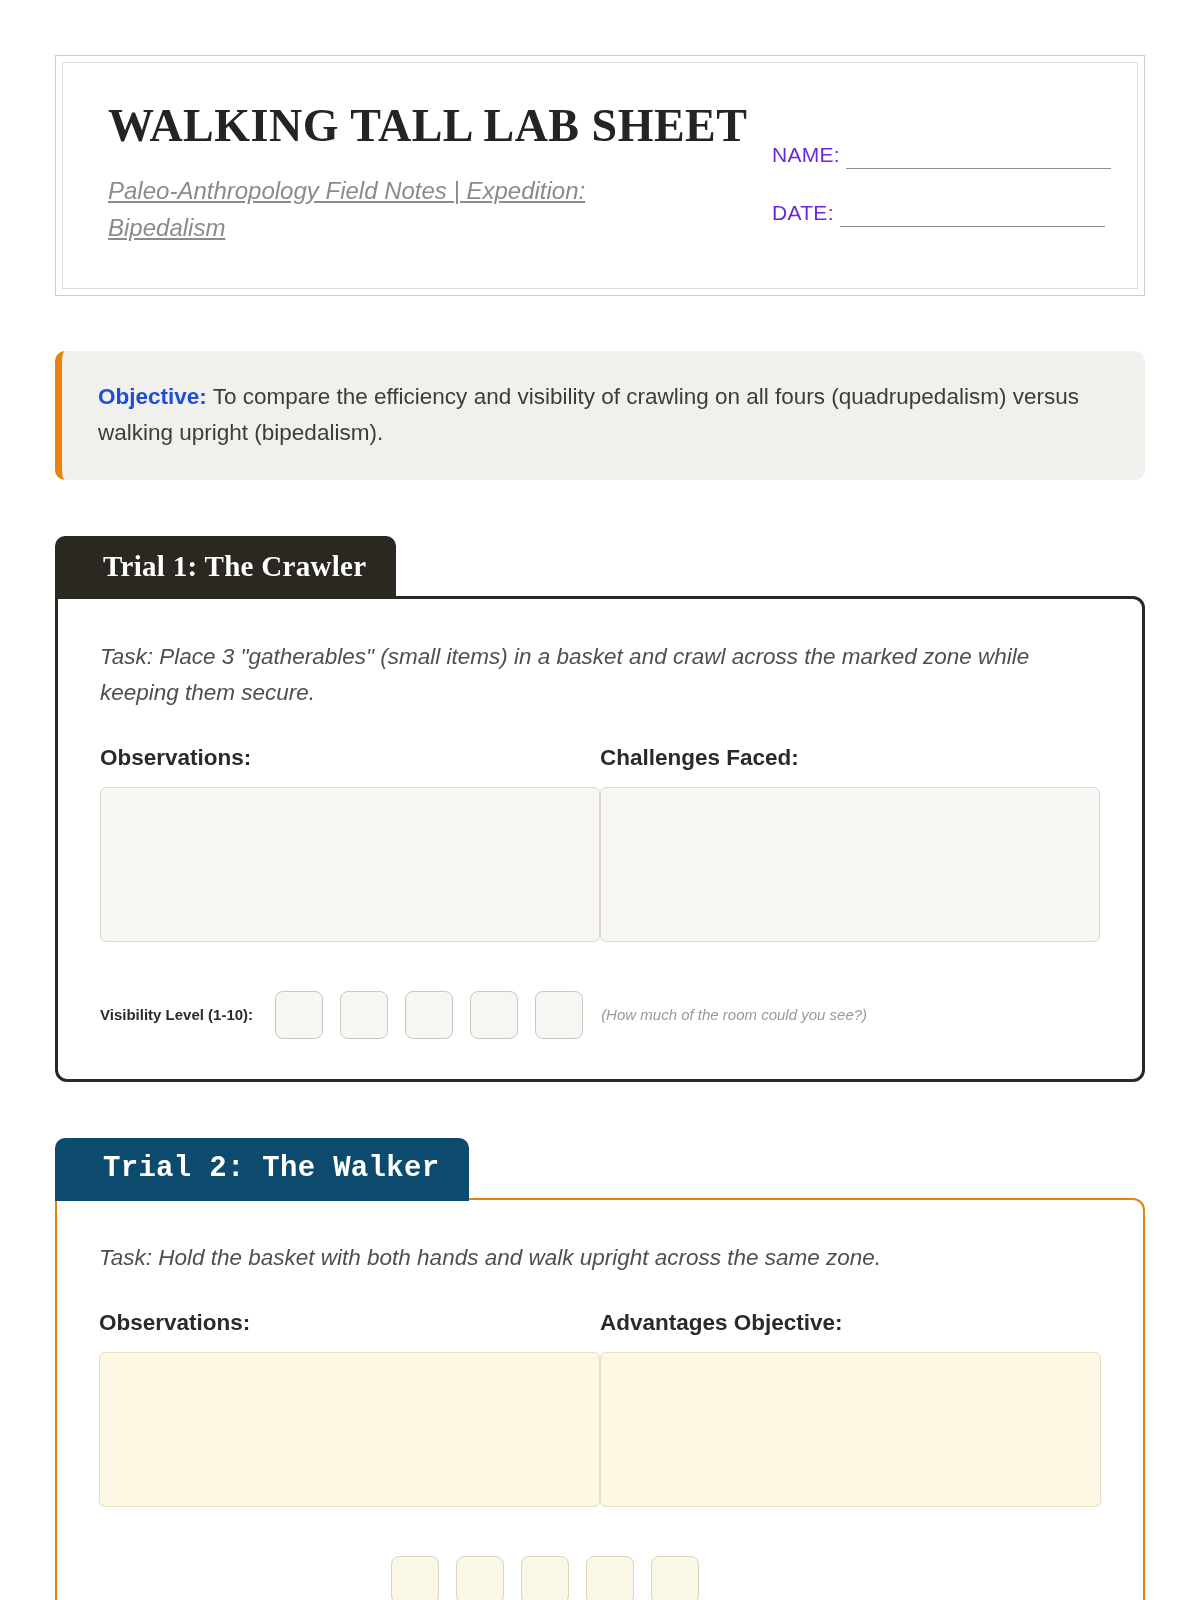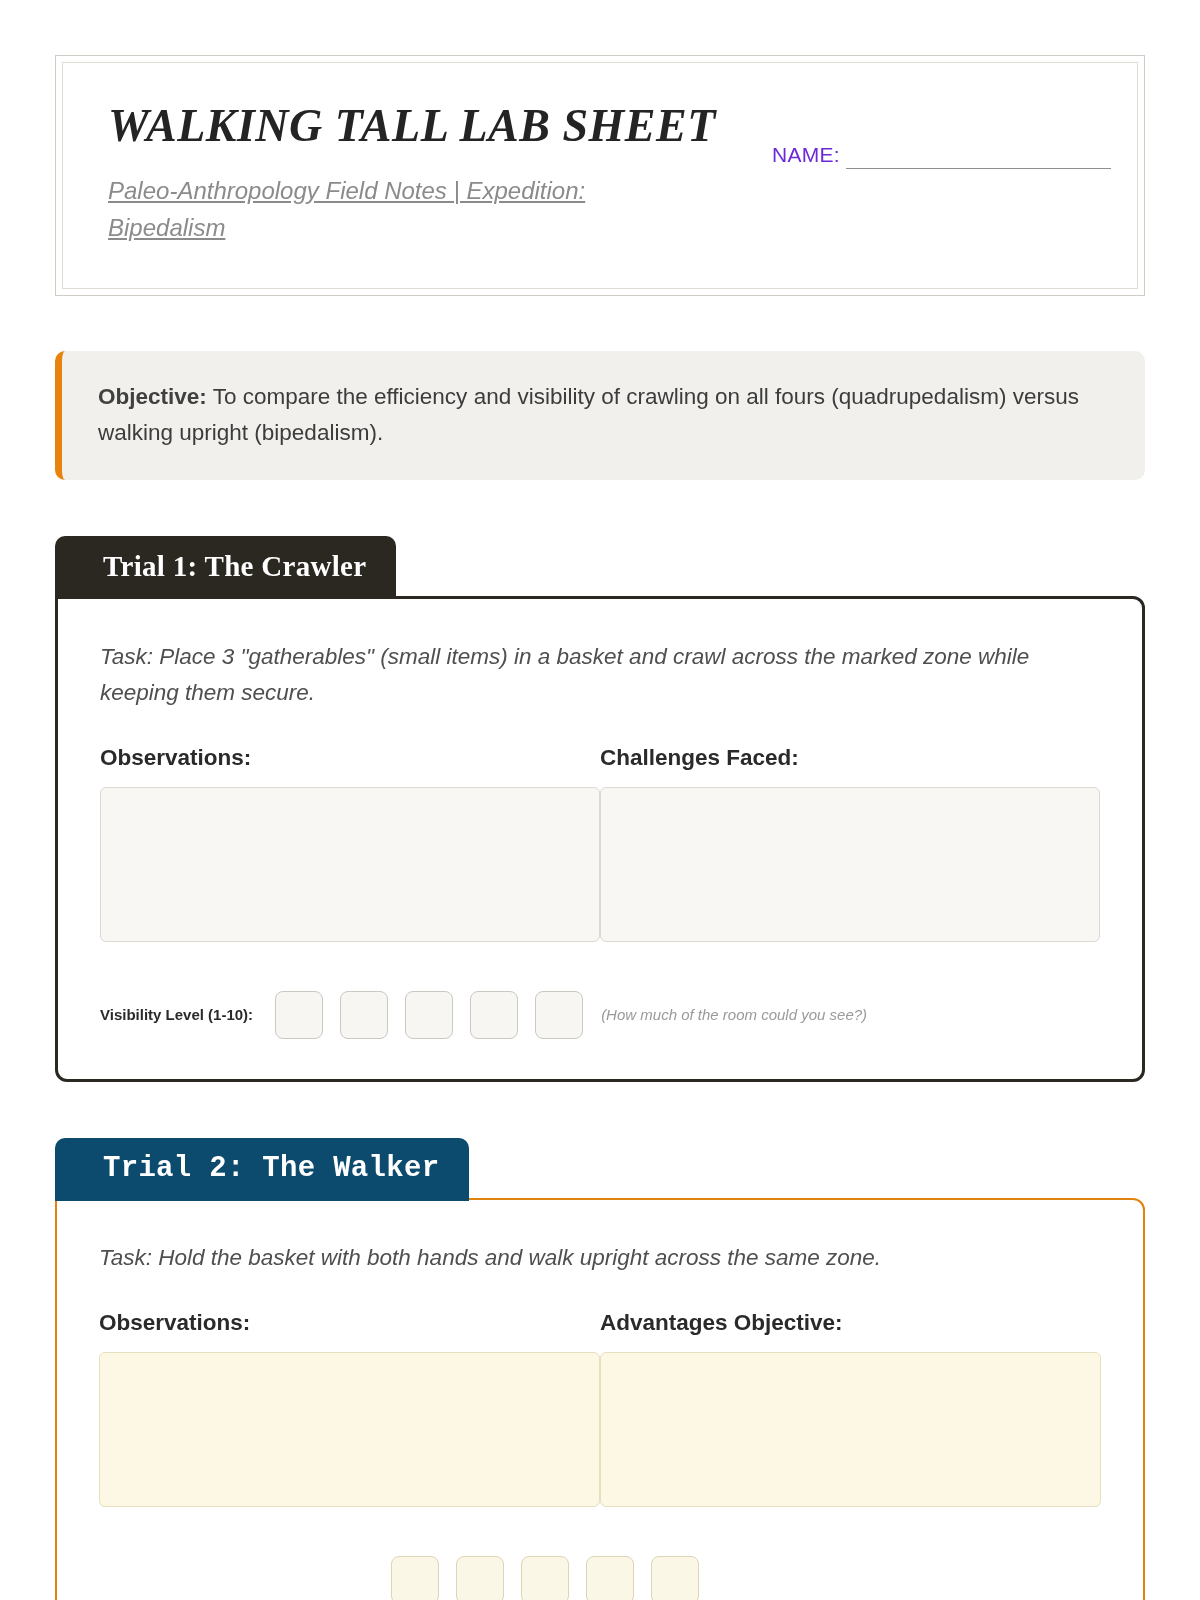--- a/index.html
+++ b/index.html
@@ -3,30 +3,30 @@
 <meta charset="utf-8">
 <style>
   * { margin: 0; padding: 0; box-sizing: border-box; }
   html, body { width: 1200px; height: 1600px; overflow: hidden; background: #ffffff; }
   body { font-family: "Liberation Sans", sans-serif; color: #333; }
   .page { padding: 55px; }
 
   
   .header-frame { border: 1px solid #cfccc5; padding: 6px; background: #fff; }
   .header-inner { border: 1px solid #e0ddd6; padding: 38px 45px 42px 45px; display: flex; justify-content: space-between; }
-  .page-title { font-family: "Liberation Serif", serif; font-weight: 800; font-size: 46px; letter-spacing: 0.5px; color: #242424; line-height: 1.1; white-space: nowrap; font-style: italic; }
+  .page-title { font-family: "Liberation Serif", serif; font-weight: 800; font-size: 46px; letter-spacing: 0.5px; color: #242424; line-height: 1.1; white-space: nowrap; }
   .subtitle { font-style: italic; font-size: 24px; color: #8b8b8b; margin-top: 20px; max-width: 545px; line-height: 1.55; text-decoration: underline; }
   .header-right { width: 320px; flex: none; padding-top: 40px; display: flex; flex-direction: column; gap: 30px; }
   .field-row { display: flex; align-items: flex-end; }
   .field-label { font-size: 21px; color: #6d28d9; letter-spacing: 0.3px; padding-bottom: 2px; }
   .field-line { flex: 1; margin-left: 6px; border: none; border-bottom: 1px solid #8f8f8f; background: transparent; height: 28px; font-size: 20px; outline: none; font-family: "Liberation Sans", sans-serif; }
 
   
   .objective { margin-top: 55px; background: #f1f0ed; border-left: 7px solid #e8830d; border-radius: 10px; padding: 28px 36px; font-size: 22.5px; color: #3c3c3c; line-height: 1.62; }
-  .objective strong { color: #404040; }
+  .objective strong { color: #1d4ed8; }
 
   
   .trial { margin-top: 56px; }
   .trial-tab { display: inline-block; position: relative; z-index: 2; margin-bottom: -3px;
     font-family: "Liberation Serif", serif; font-weight: 700; font-size: 29px; color: #ffffff;
     padding: 14px 30px 16px 48px; border-radius: 10px 10px 0 0; letter-spacing: 0.3px; }
   .tab-dark { background: #2b2721; }
   .tab-orange { background: #0c4a6e; font-family: Liberation Mono, monospace; }
   .trial-panel { position: relative; z-index: 1; background: #fff; padding: 40px 42px; border-radius: 0 12px 12px 12px; }
   .panel-dark { border: 3px solid #2b2721; }
@@ -56,20 +56,24 @@
 
   <div class="header-frame">
     <div class="header-inner">
       <div class="header-left">
         <h1 class="page-title">WALKING TALL LAB SHEET</h1>
         <p class="subtitle">Paleo-Anthropology Field Notes | Expedition: Bipedalism</p>
       </div>
       <div class="header-right">
         <div class="field-row">
           <span class="field-label">NAME:</span>
+          <input class="field-line" type="text" style="">
+        </div>
+        <div class="field-row">
+          <span class="field-label">DATE:</span>
           <input class="field-line" type="text" style="">
         </div>
       </div>
     </div>
   </div>
 
   <div class="objective">
     <p><strong>Objective:</strong> <span>To compare the efficiency and visibility of crawling on all fours (quadrupedalism) versus walking upright (bipedalism).</span></p>
   </div>
 

